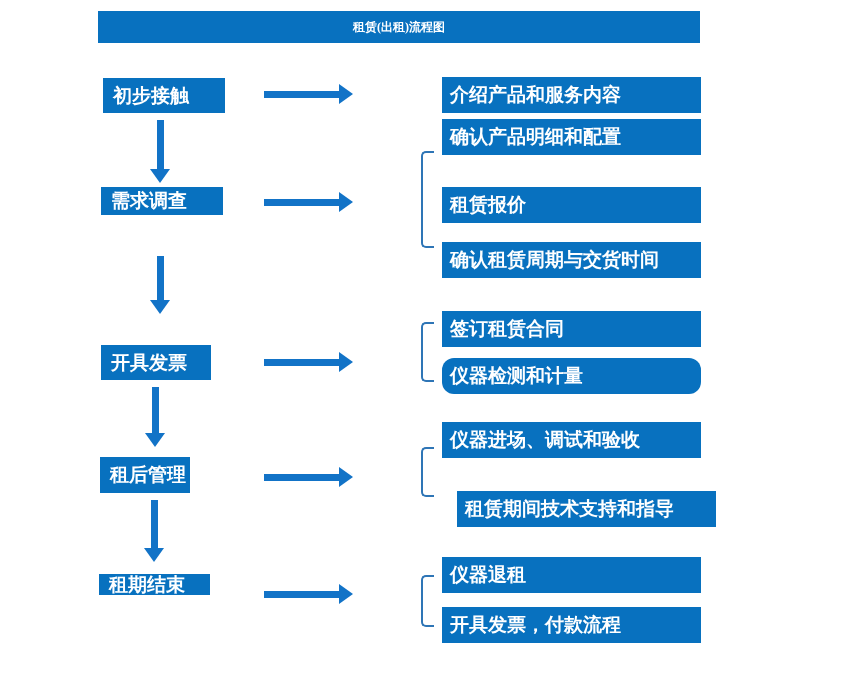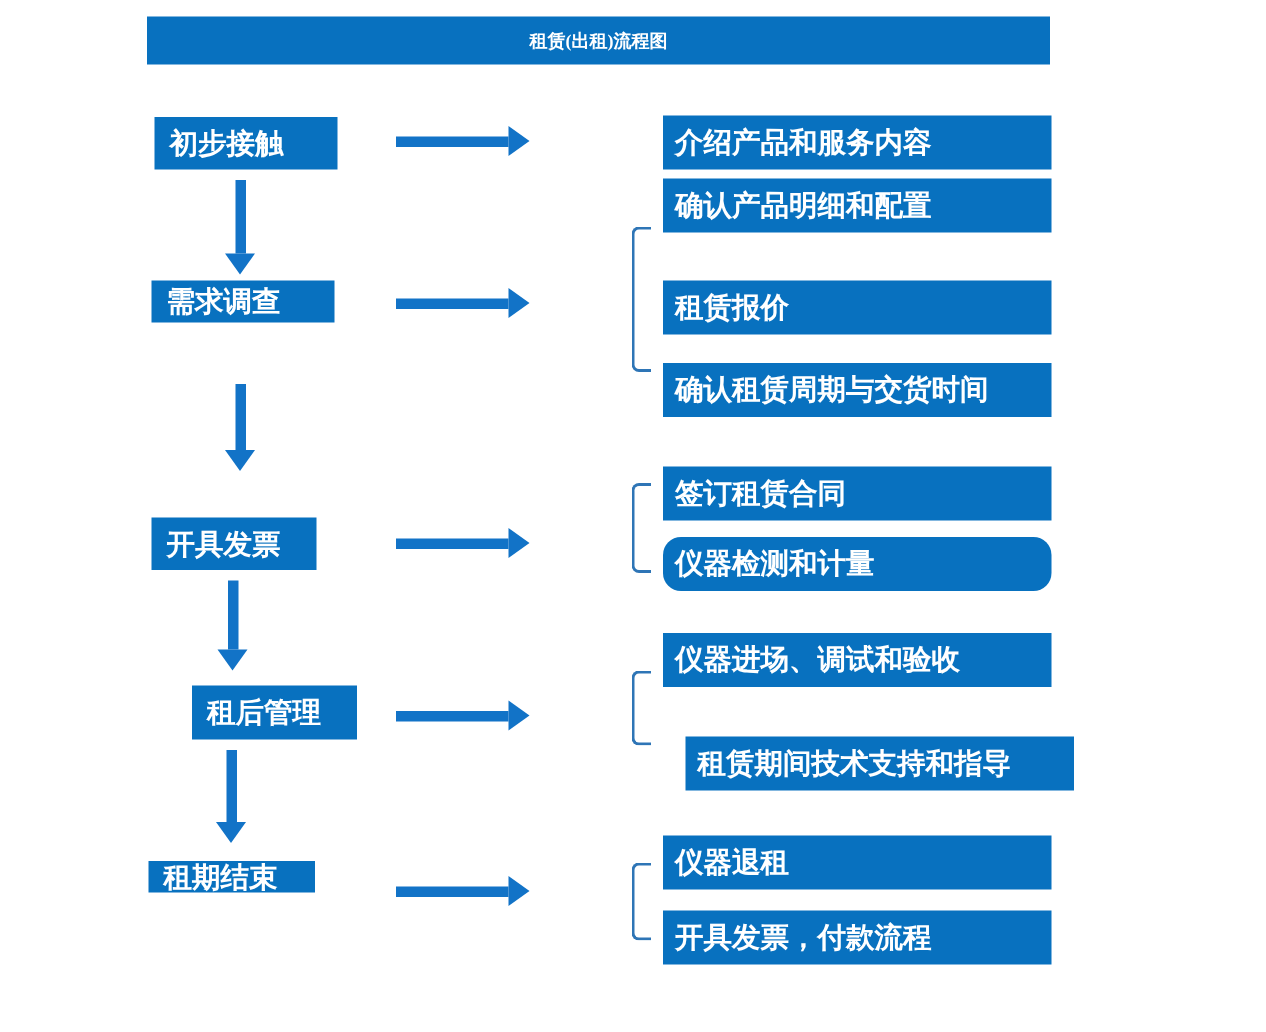--- a/index.html
+++ b/index.html
@@ -82,21 +82,21 @@
 
 <div class="canvas">
 
   <div class="blue-box title-bar">
     <span>租赁(出租)流程图</span>
   </div>
 
   <div class="blue-box step-box" style="left:103px; top:78px; width:122px; height:35px;">初步接触</div>
   <div class="blue-box step-box" style="left:101px; top:187px; width:122px; height:28px;">需求调查</div>
   <div class="blue-box step-box" style="left:101px; top:345px; width:110px; height:35px;">开具发票</div>
-  <div class="blue-box step-box" style="left:100px; top:457px; width:110px; height:36px;margin-left:28px;">租后管理</div>
+  <div class="blue-box step-box" style="left:100px; top:457px; width:90px; height:36px;">租后管理</div>
   <div class="blue-box step-box" style="left:99px; top:574px; width:111px; height:21px;">租期结束</div>
 
   <div class="v-arrow" style="left:150px; top:120px; height:63px;">
     <div class="v-shaft"></div>
     <div class="v-head"></div>
   </div>
   <div class="v-arrow" style="left:150px; top:256px; height:58px;">
     <div class="v-shaft"></div>
     <div class="v-head"></div>
   </div>

